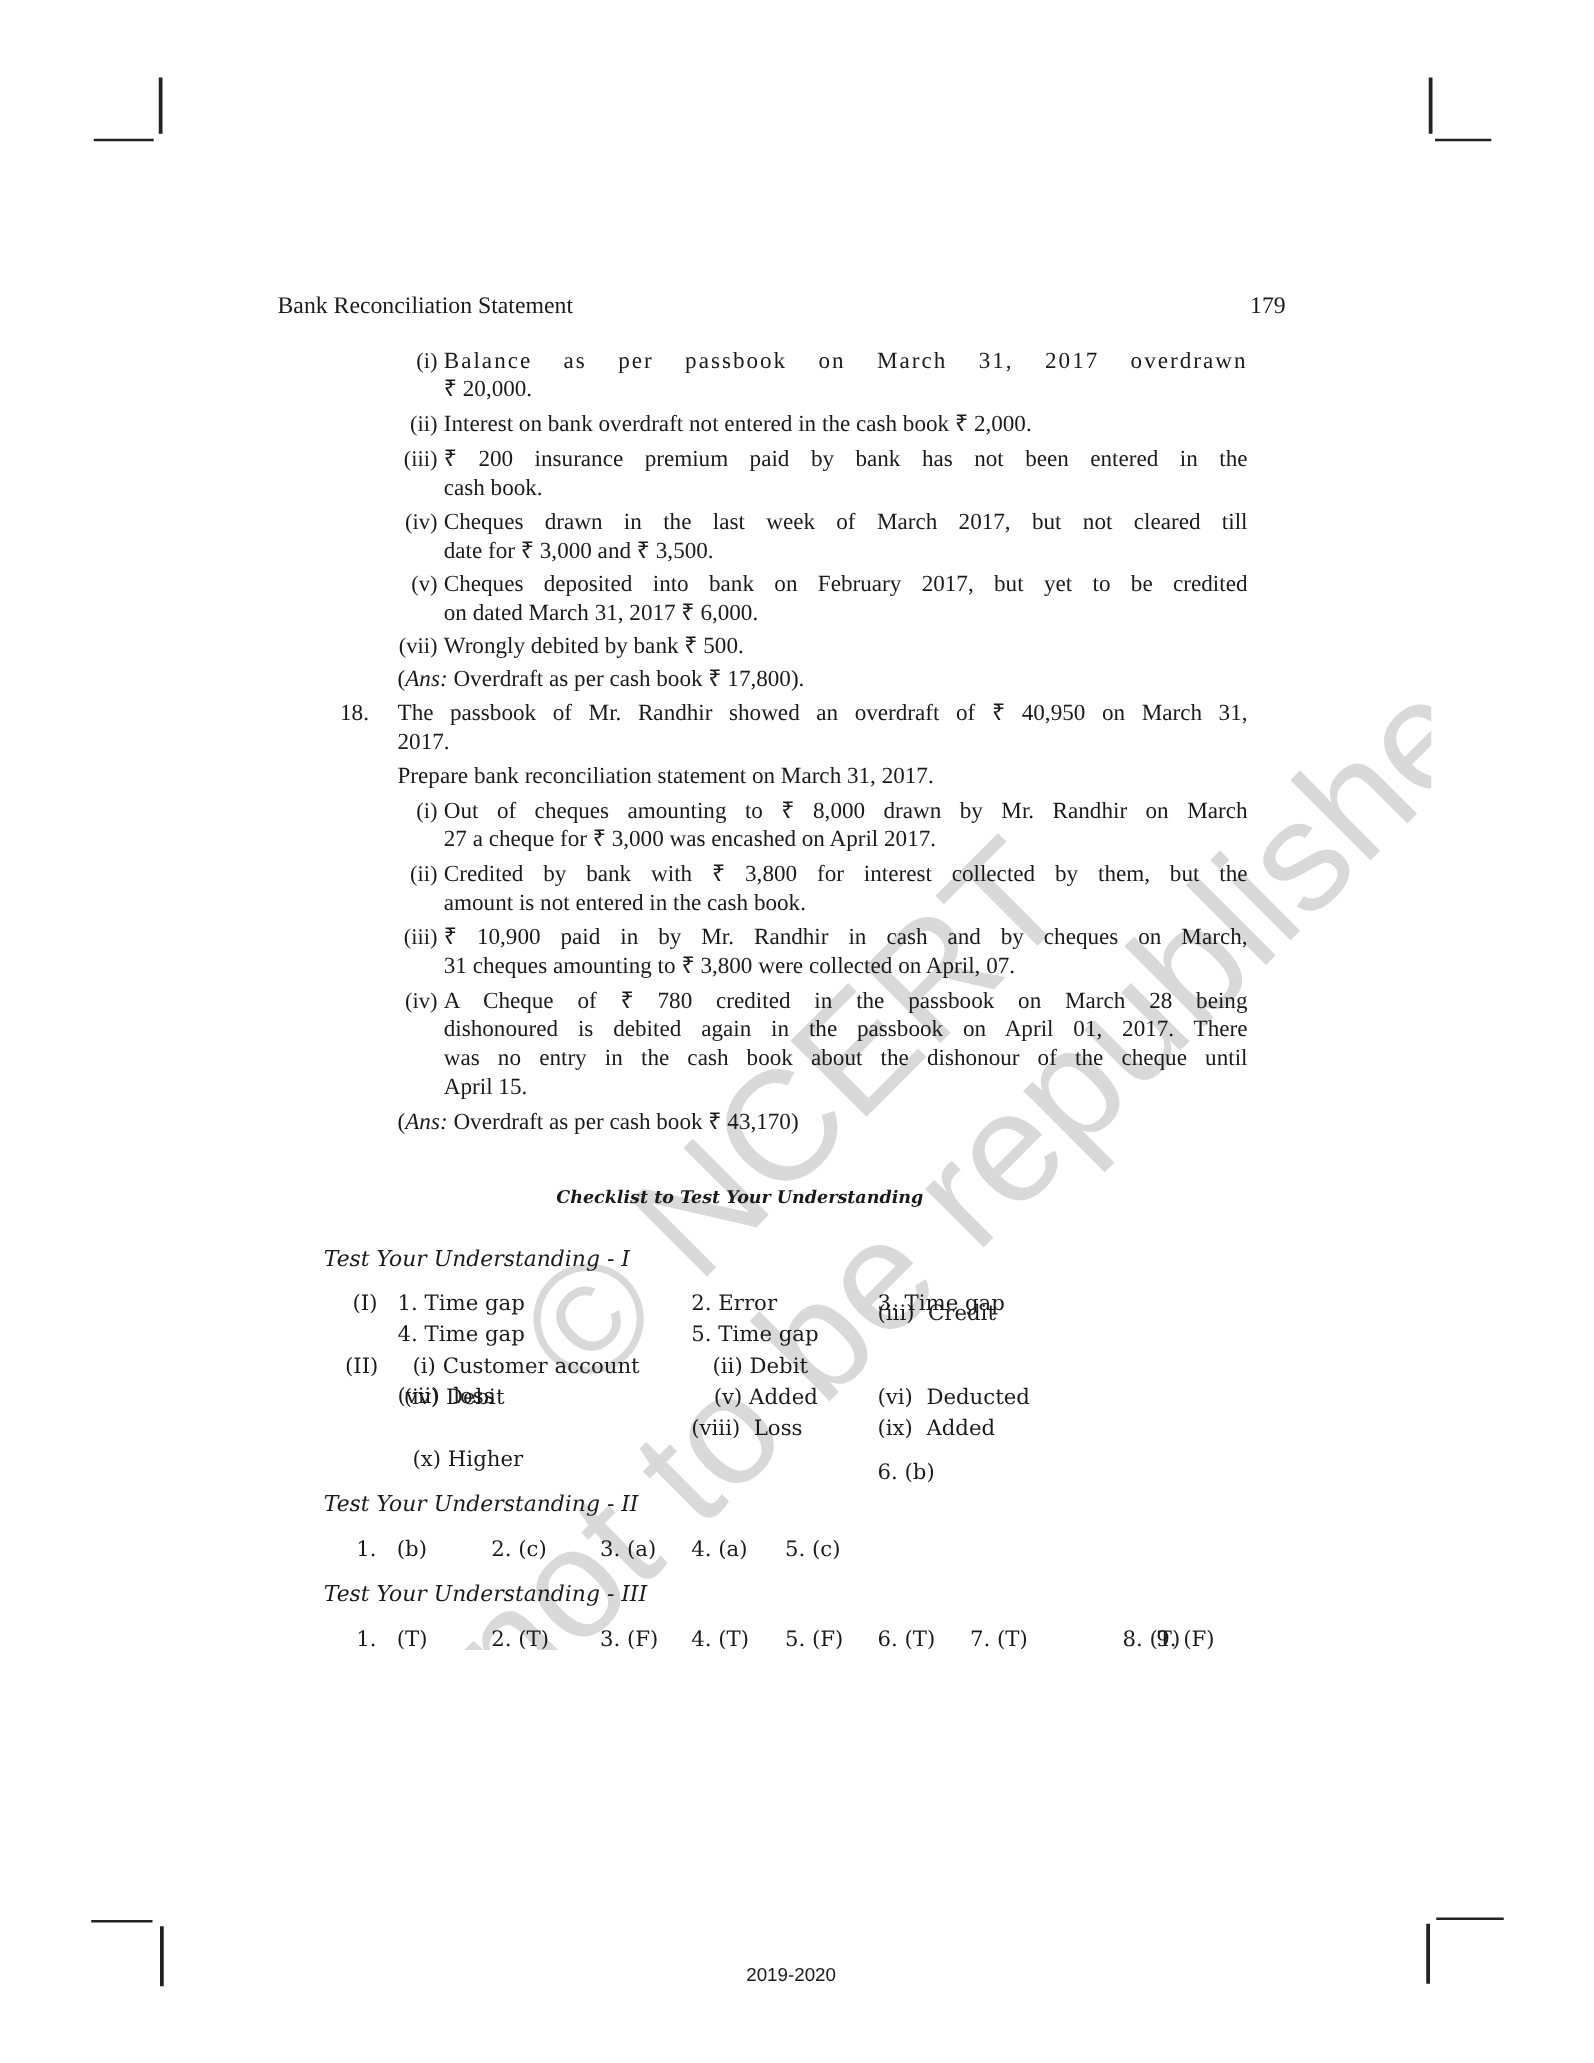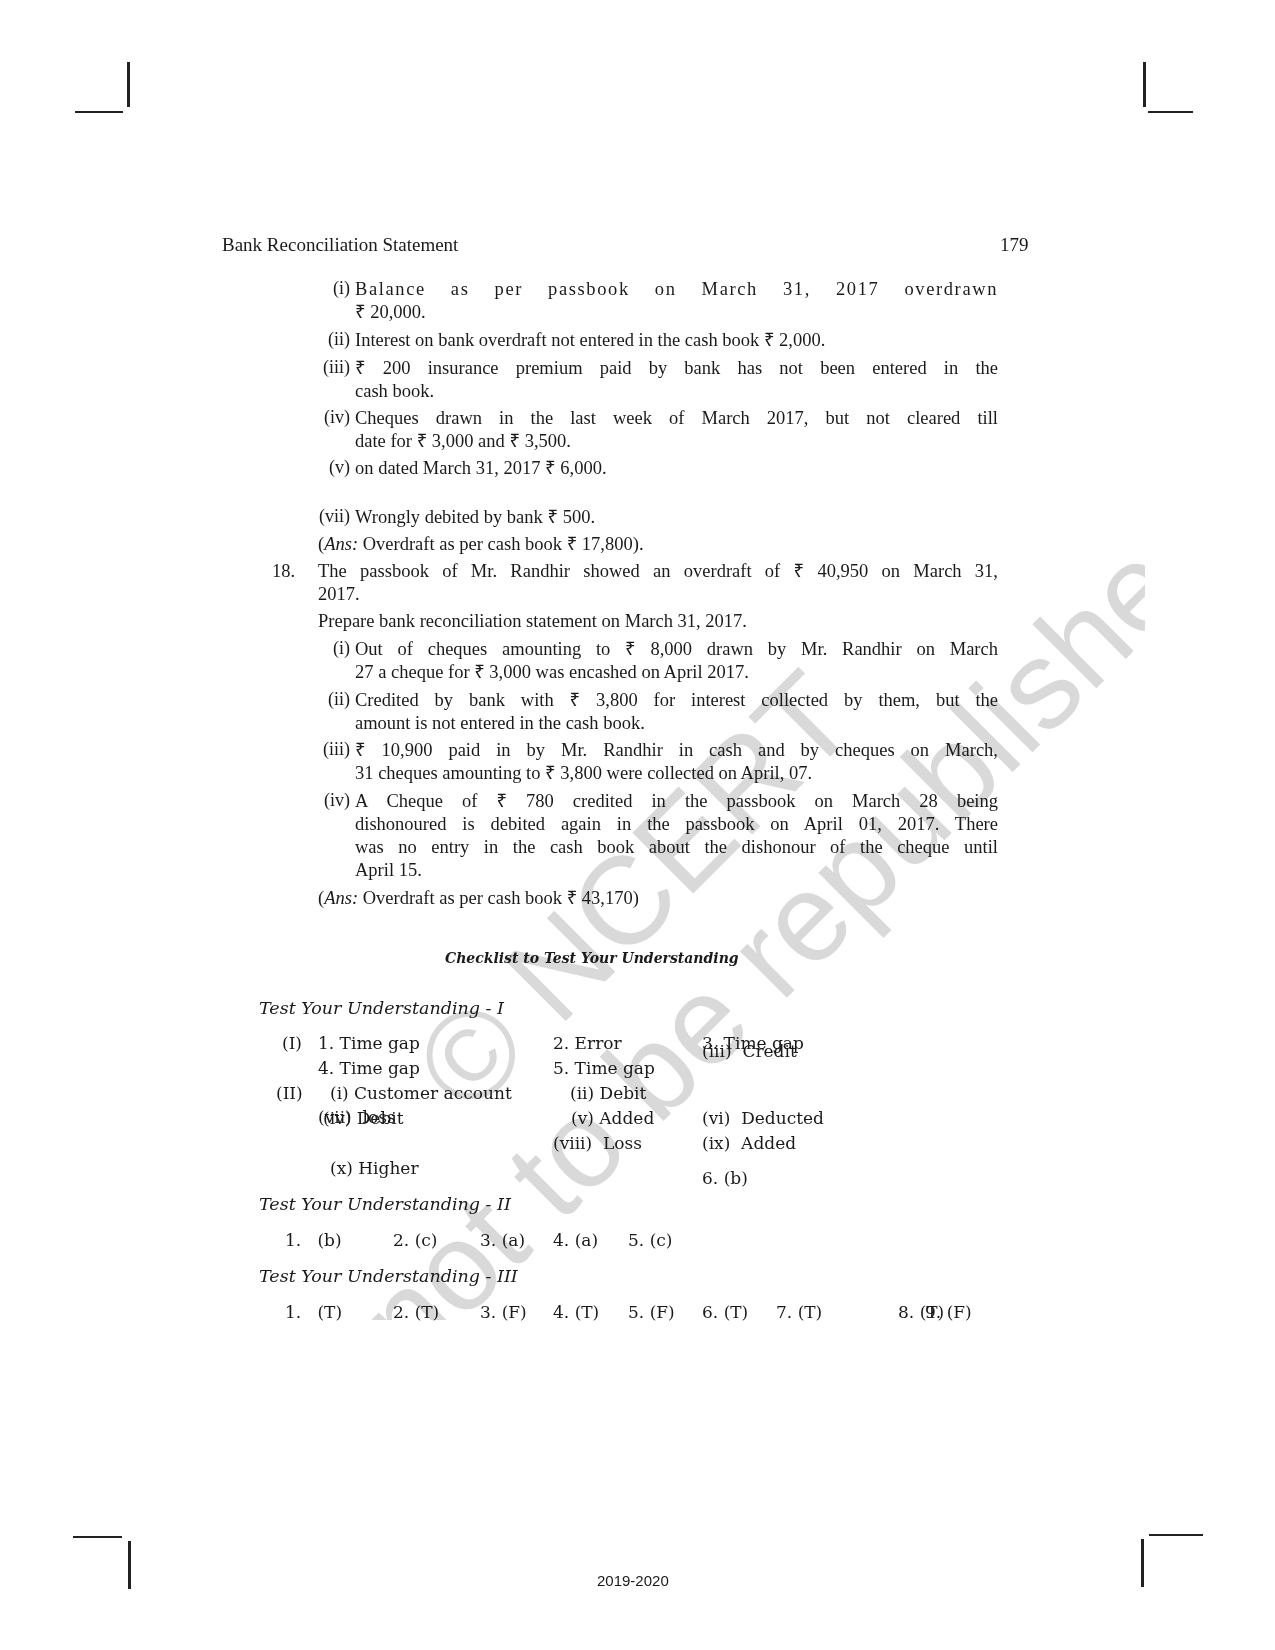--- a/index.html
+++ b/index.html
@@ -61,20 +61,21 @@
   </div>
 
   <div class="lbl" style="left:300px; width:50px; top:407px;">(iv)</div>
   <div class="body-text" style="left:355px; width:643px; top:407px;">
     <div style="text-align-last:justify;">Cheques drawn in the last week of March 2017, but not cleared till</div>
     <div>date for ₹ 3,000 and ₹ 3,500.</div>
   </div>
 
   <div class="lbl" style="left:300px; width:50px; top:457px;">(v)</div>
   <div class="body-text" style="left:355px; width:643px; top:457px;">
+    <div style="text-align-last:justify;">Cheques deposited into bank on February 2017, but yet to be credited</div>
     <div>on dated March 31, 2017 ₹ 6,000.</div>
   </div>
 
   <div class="lbl" style="left:300px; width:50px; top:506px;">(vii)</div>
   <div class="body-text" style="left:355px; top:506px; white-space:nowrap;">
     <div>Wrongly debited by bank ₹ 500.</div>
   </div>
 
   <div class="body-text" style="left:318px; top:533px; white-space:nowrap;">
     <span>(</span><span class="ital">Ans:</span><span> Overdraft as per cash book ₹ 17,800).</span>

